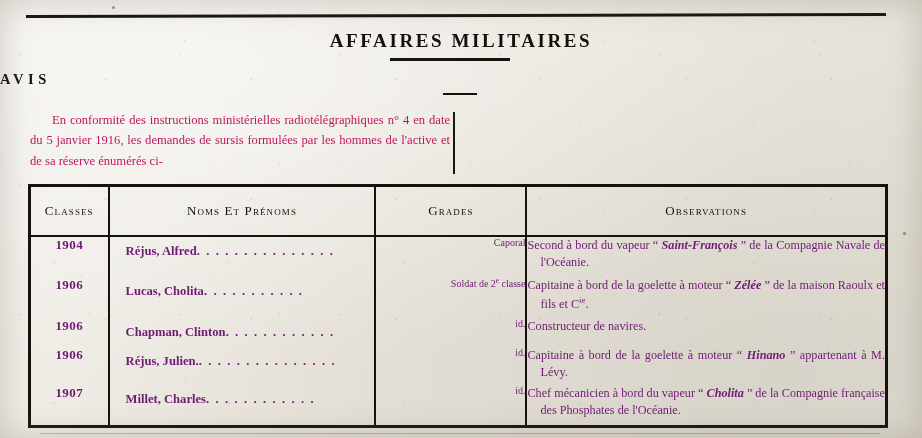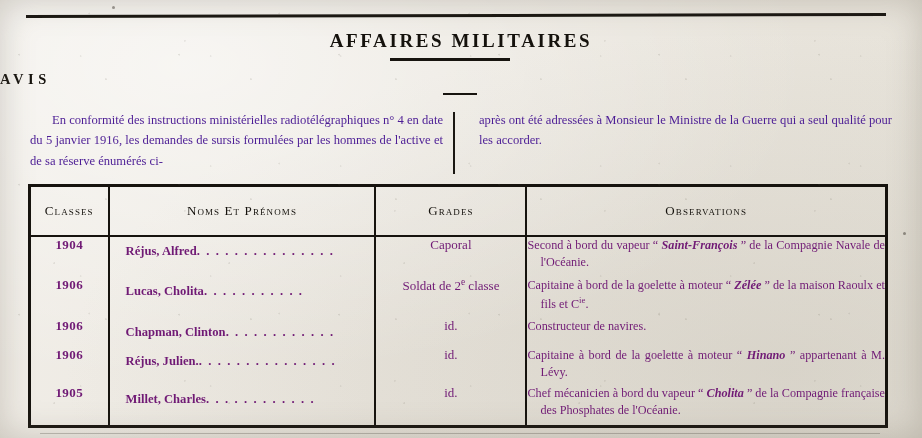--- a/index.html
+++ b/index.html
@@ -105,21 +105,21 @@
     top: 110px;
     width: 862px;
     display: flex;
     gap: 0;
   }
   .col {
     width: 420px;
     font-size: 12.6px;
     line-height: 1.62;
     text-align: justify;
-    color: #4c1d95;
+    color: #be185d;
   }
   .col.left { padding-right: 14px; }
   .col.right { padding-left: 22px; }
   .col p { margin: 0; }
   .col.left p { text-indent: 22px; }
   .col-divider {
     position: absolute;
     left: 453px;
     top: 112px;
     width: 2px;
@@ -182,22 +182,22 @@
   .cell-name {
     font-weight: bold;
     font-size: 12.6px;
     padding: 7px 6px 0 16px;
     white-space: nowrap;
     overflow: hidden;
     display: block;
   }
   .leader { font-weight: bold; letter-spacing: 1.6px; }
   .cell-grade {
-    text-align: center;
-    font-size: 13px;
+    text-align: right;
+    font-size: 10px;
     padding-top: 7px;
   }
   .cell-obs {
     font-size: 12.2px;
     line-height: 1.38;
     padding: 6px 12px 0 14px;
     text-align: justify;
   }
   .cell-obs .hang { display: block; padding-left: 13px; text-indent: -13px; }
   .shipname { font-style: italic; font-weight: bold; }
@@ -235,23 +235,20 @@
 
   <div class="title">AFFAIRES MILITAIRES</div>
   <div class="title-rule"></div>
 
   <div class="subtitle">AVIS</div>
   <div class="subtitle-rule"></div>
 
   <div class="intro">
     <div class="col left">
       <p>En conformité des instructions ministérielles radiotélégraphiques n° 4 en date du 5 janvier 1916, les demandes de sursis formulées par les hommes de l'active et de sa réserve énumérés ci-</p>
-    </div>
-    <div class="col right">
-      <p>après ont été adressées à Monsieur le Ministre de la Guerre qui a seul qualité pour les accorder.</p>
     </div>
   </div>
   <div class="col-divider"></div>
 
   <div class="table-wrap">
     <table class="tbl">
       <colgroup>
         <col class="c-classes">
           <col class="c-names">
           <col class="c-grades">
@@ -300,21 +297,21 @@
             <td class="cell-class">1906</td>
             <td>
               <span class="cell-name"><span>Réjus, Julien.</span><span class="leader">. . . . . . . . . . . . . . .</span></span>
             </td>
             <td class="cell-grade">id.</td>
             <td class="cell-obs">
               <span class="hang">Capitaine à bord de la goelette à moteur “ <span class="shipname">Hinano</span> ” appartenant à M. Lévy.</span>
             </td>
           </tr>
           <tr class="row-pad-5">
-            <td class="cell-class">1905</td>
+            <td class="cell-class">1907</td>
             <td>
               <span class="cell-name"><span>Millet, Charles</span><span class="leader">. . . . . . .  . . . . .</span></span>
             </td>
             <td class="cell-grade">id.</td>
             <td class="cell-obs">
               <span class="hang">Chef mécanicien à bord du vapeur “ <span class="shipname">Cholita</span> ” de la Compagnie française des Phosphates de l'Océanie.</span>
             </td>
           </tr>
         </tbody>
     </table>

